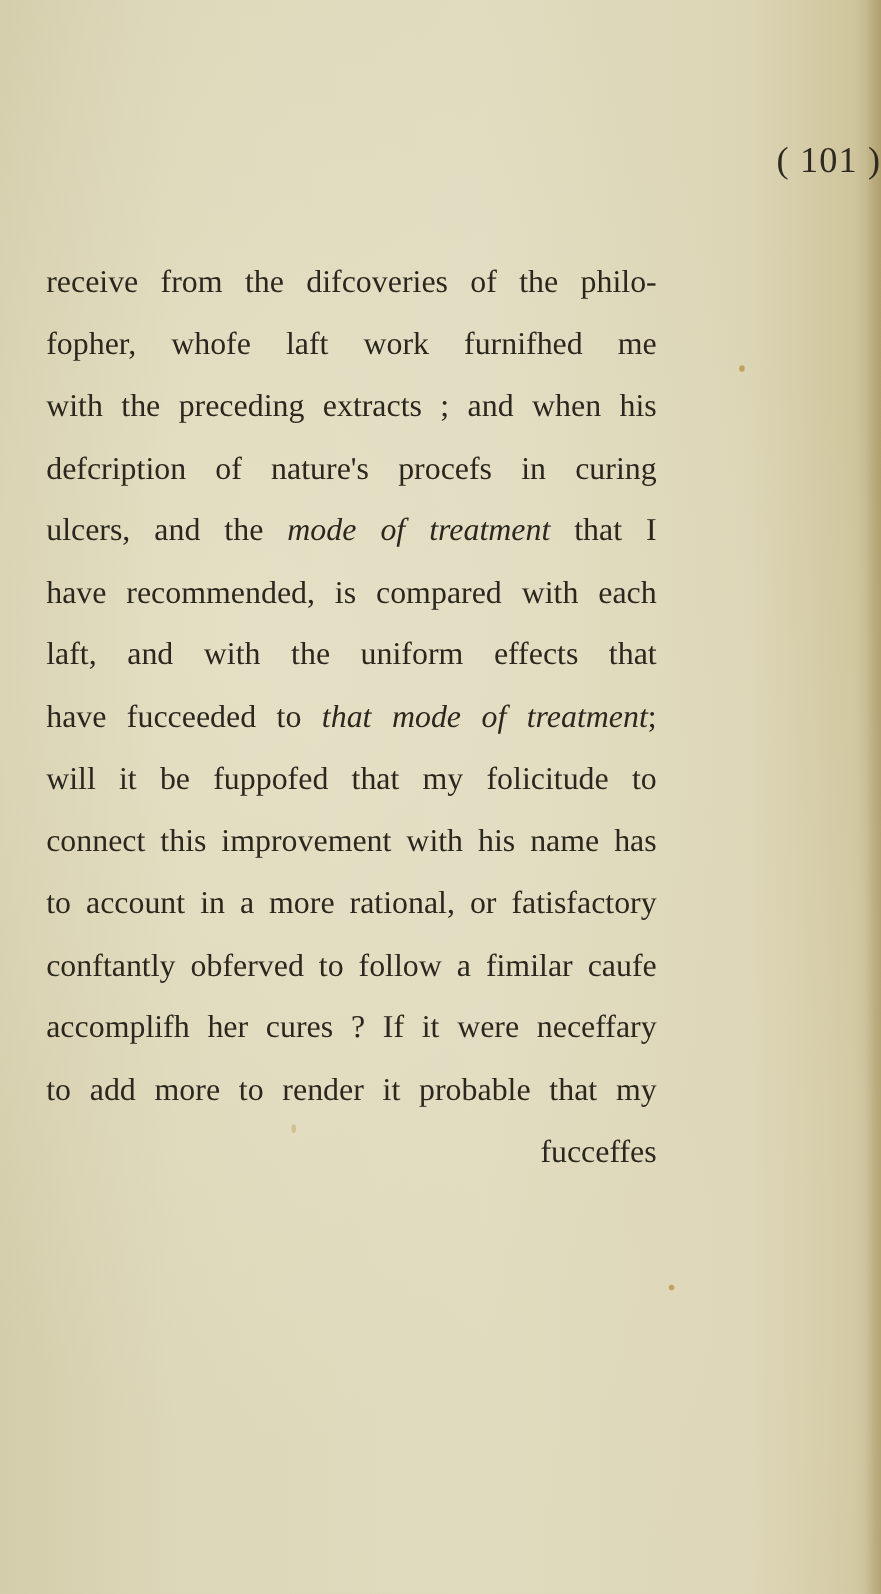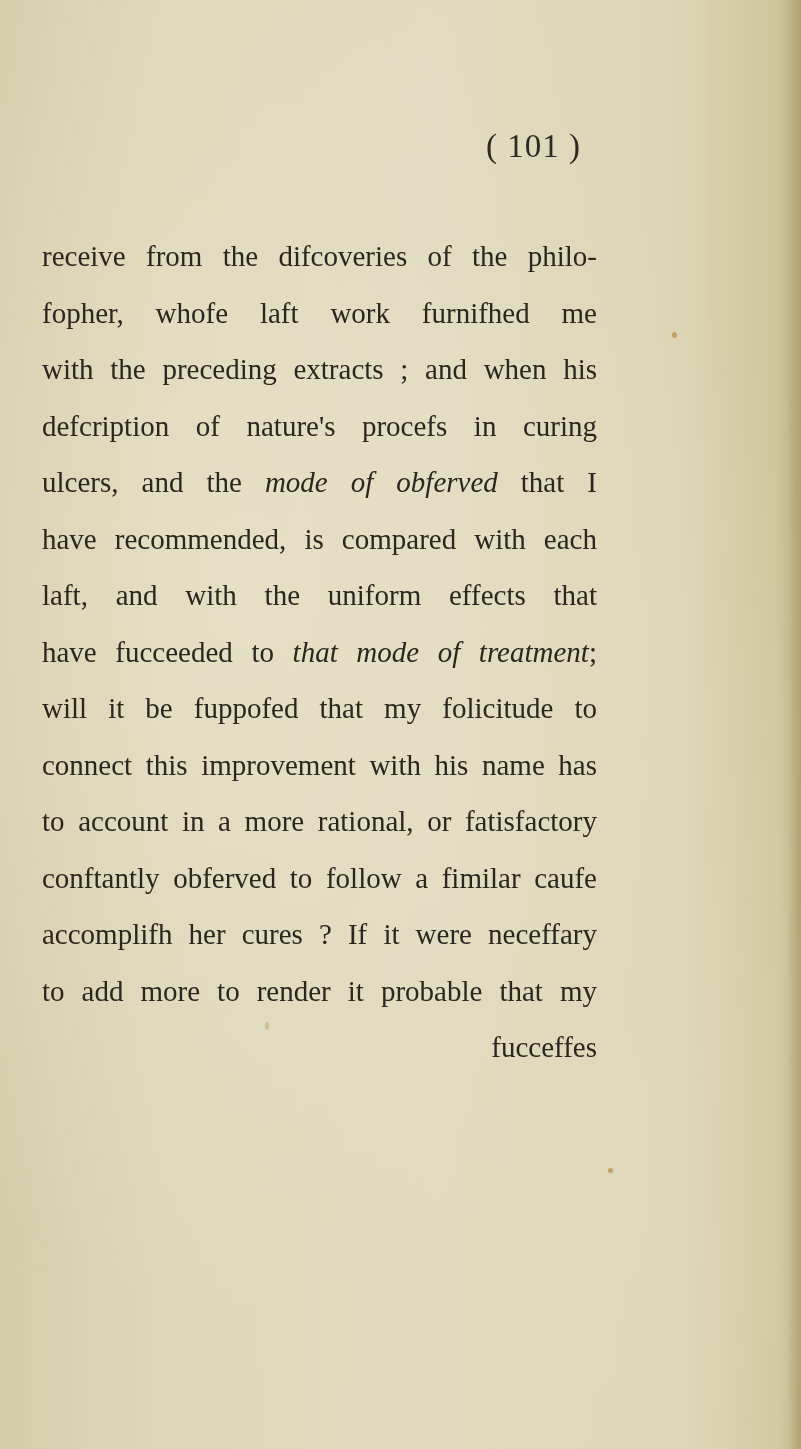--- a/index.html
+++ b/index.html
@@ -26,21 +26,21 @@
     position: absolute;
     right: 0; top: 0;
     width: 14px; height: 1449px;
     background: linear-gradient(90deg, rgba(180,165,115,0) 0%, rgba(170,150,95,0.55) 100%);
   }
   .page-number {
     position: absolute;
     top: 128px;
     left: 0;
     width: 801px;
-    text-align: center;
+    text-align: right;
     padding-left: 266px;
     box-sizing: border-box;
     font-family: "Liberation Serif", "DejaVu Serif", serif;
     font-size: 33px;
     color: #2e2a22;
     letter-spacing: 1px;
   }
   .text-block {
     position: absolute;
     left: 42px;
@@ -77,21 +77,21 @@
 <div class="page">
   <div class="spine-shadow"></div>
 
   <div class="page-number">( 101 )</div>
 
   <div class="text-block" id="text-block">
     <div class="line"><span>receive from the difcoveries of the philo-</span></div>
     <div class="line"><span>fopher, whofe laft work furnifhed me</span></div>
     <div class="line"><span>with the preceding extracts ; and when his</span></div>
     <div class="line"><span>defcription of nature's procefs in curing</span></div>
-    <div class="line"><span>ulcers, and the </span><em>mode of obferved</em><span> that I</span></div>
+    <div class="line"><span>ulcers, and the </span><em>mode of treatment</em><span> that I</span></div>
     <div class="line"><span>have recommended, is compared with each</span></div>
     <div class="line"><span>laft, and with the uniform effects that</span></div>
     <div class="line"><span>have fucceeded to </span><em>that mode of treatment</em><span>;</span></div>
     <div class="line"><span>will it be fuppofed that my folicitude to</span></div>
     <div class="line"><span>connect this improvement with his name has</span></div>
     <div class="line"><span>to account in a more rational, or fatisfactory</span></div>
     <div class="line"><span>conftantly obferved to follow a fimilar caufe</span></div>
     <div class="line"><span>accomplifh her cures ? If it were neceffary</span></div>
     <div class="line"><span>to add more to render it probable that my</span></div>
     <div class="line last">fucceffes</div>

